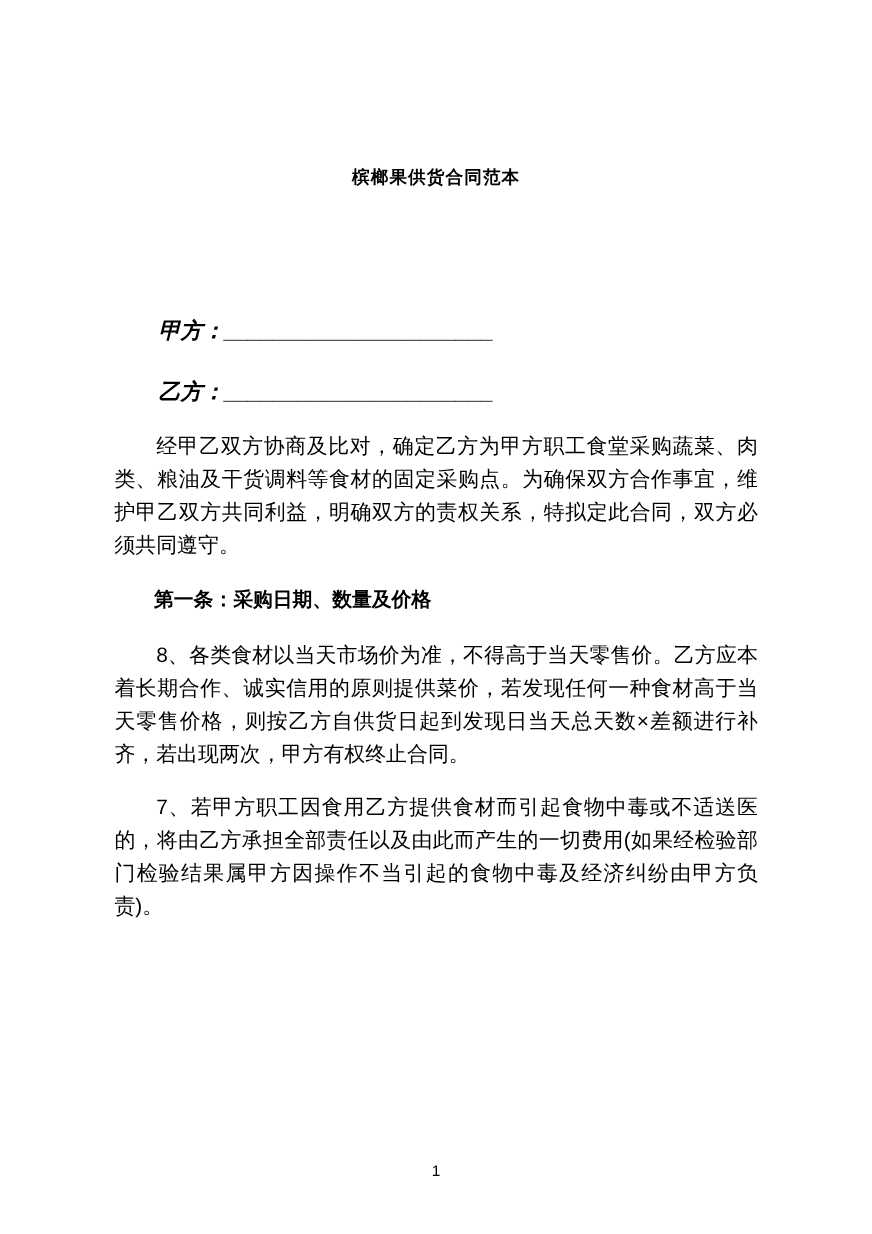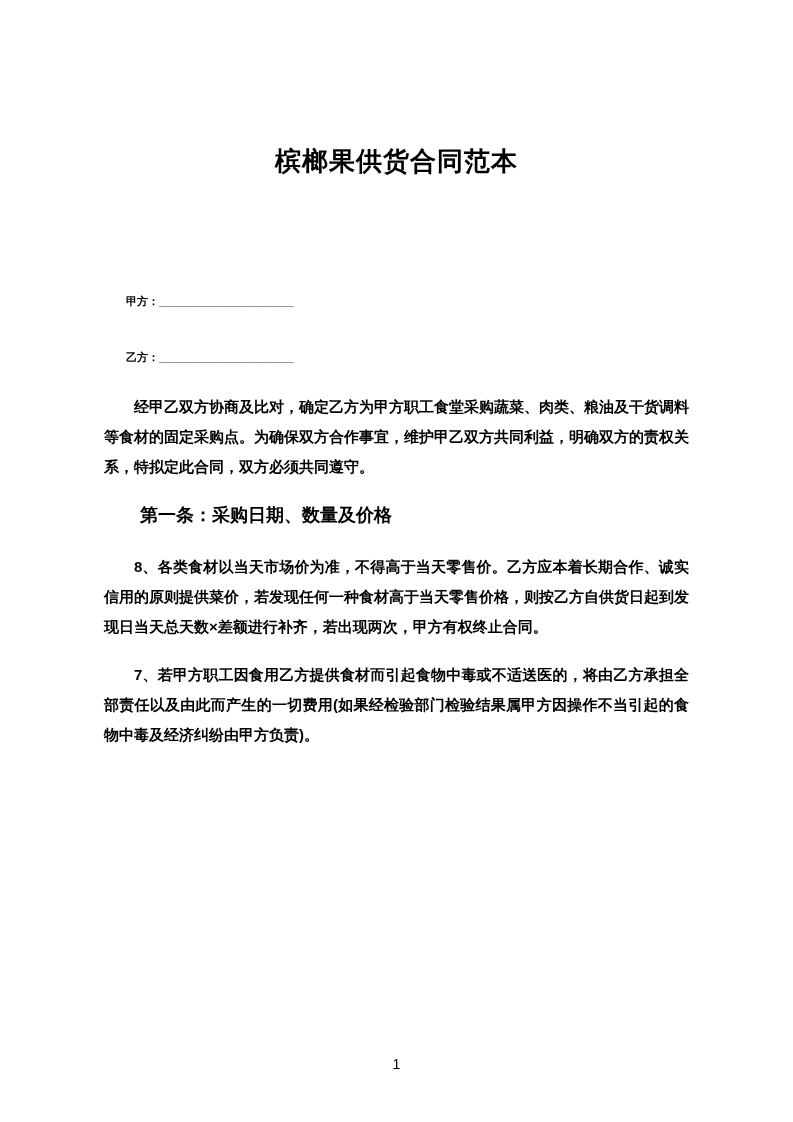--- a/index.html
+++ b/index.html
@@ -15,43 +15,44 @@
     background: #ffffff;
     box-sizing: border-box;
     padding: 145px 104px 0 104px;
     font-family: "Liberation Sans", sans-serif;
     color: #000000;
     overflow: hidden;
   }
   .doc-title {
     margin: 0 0 108px 0;
     text-align: center;
-    font-size: 26px;
+    font-size: 16px;
     line-height: 33px;
     font-weight: bold;
     letter-spacing: 1px;
   }
   .party-row {
     margin: 0;
     padding-left: 2em;
-    font-size: 11px;
+    font-size: 20px;
     line-height: 30px;
     font-weight: bold;
     white-space: nowrap;
+    font-style: italic;
   }
   .party-row.a { margin-bottom: 26px; }
   .party-row.b { margin-bottom: 20px; }
   .party-blank {
     letter-spacing: 0;
   }
   .para {
     margin: 0 0 18px 0;
-    font-size: 15px;
+    font-size: 19px;
     line-height: 30px;
-    font-weight: bold;
+    font-weight: normal;
     text-align: justify;
     text-indent: 2em;
     word-break: break-all;
   }
   .section-heading {
     margin: 0 0 22px 0;
     font-size: 18px;
     line-height: 30px;
     font-weight: bold;
     text-indent: 2em;

